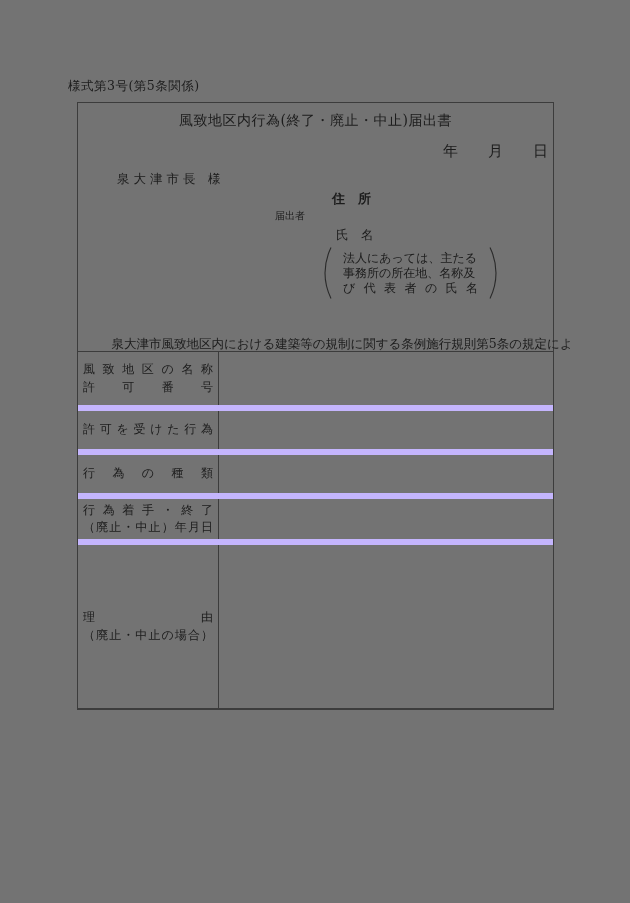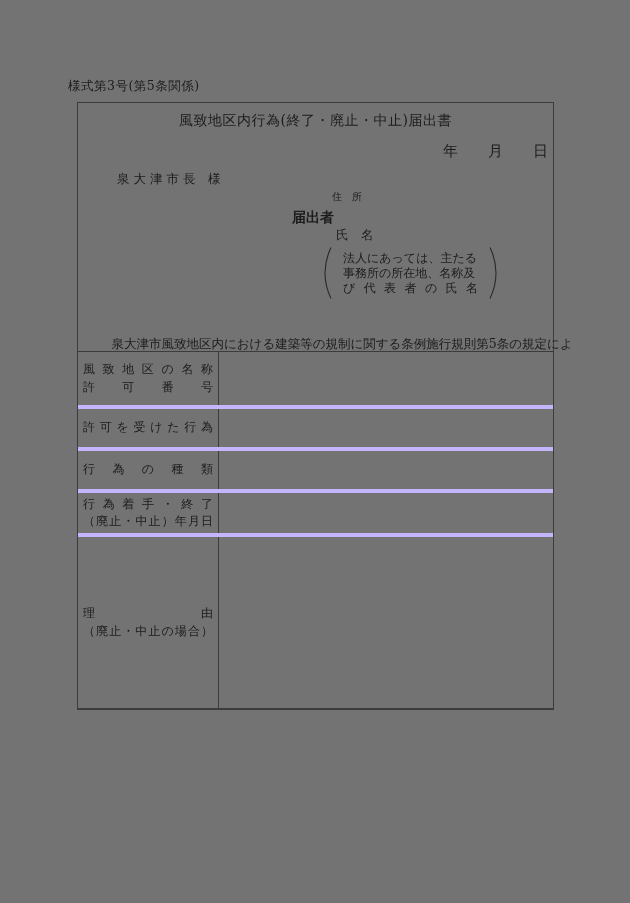--- a/index.html
+++ b/index.html
@@ -30,22 +30,22 @@
   }
   .date-line {
     position:absolute; top:39px; left:0; right:0;
     text-align:right; padding-right:5px;
     font-size:15px; white-space:pre;
   }
   .addressee {
     position:absolute; left:39px; top:68px;
     font-size:12.5px; white-space:pre;
   }
-  .decl-address { position:absolute; left:254px; top:87px;  font-size:10px; white-space:pre; }
-  .decl-role    { position:absolute; left:214px; top:106px; font-size:14px; white-space:pre;font-weight:bold; }
+  .decl-address { position:absolute; left:254px; top:87px;  font-size:13px; white-space:pre;font-weight:bold; }
+  .decl-role    { position:absolute; left:197px; top:106px; font-size:10px; white-space:pre; }
   .decl-name    { position:absolute; left:258px; top:124px; font-size:12.5px; white-space:pre; }
 
   .corp-note {
     position:absolute; left:245px; top:143px;
     display:flex; align-items:center; gap:11px;
   }
   .corp-note .lines { width:135px; font-size:12px; line-height:15px; }
   .corp-note .lines .ln { white-space:pre; }
   .corp-note .lines .ln.dist {
     text-align:justify; text-align-last:justify; text-justify:inter-character; white-space:normal;
@@ -56,21 +56,21 @@
     position:absolute; left:1px; right:2px; top:201px;
     font-size:12.5px; line-height:16px; white-space:pre;
   }
   .body-par .pline { padding-left:20px; }
 
   .table-area {
     position:absolute; left:0; right:0; bottom:0; top:248px;
     border-top:1px solid #3c3c3c;
     display:flex; flex-direction:column;
   }
-  .trow { display:flex; border-bottom:4px solid #c4b5fd; }
+  .trow { display:flex; border-bottom:6px solid #c4b5fd; }
   .trow:last-child { border-bottom:none; flex:1; }
   .trow .lbl {
     width:130px; border-right:1px solid #3c3c3c;
     padding:0 5px;
     display:flex; flex-direction:column; justify-content:center;
     font-size:12px; line-height:17.5px;
   }
   .trow .lbl .jl {
     text-align:justify; text-align-last:justify; text-justify:inter-character;
   }

